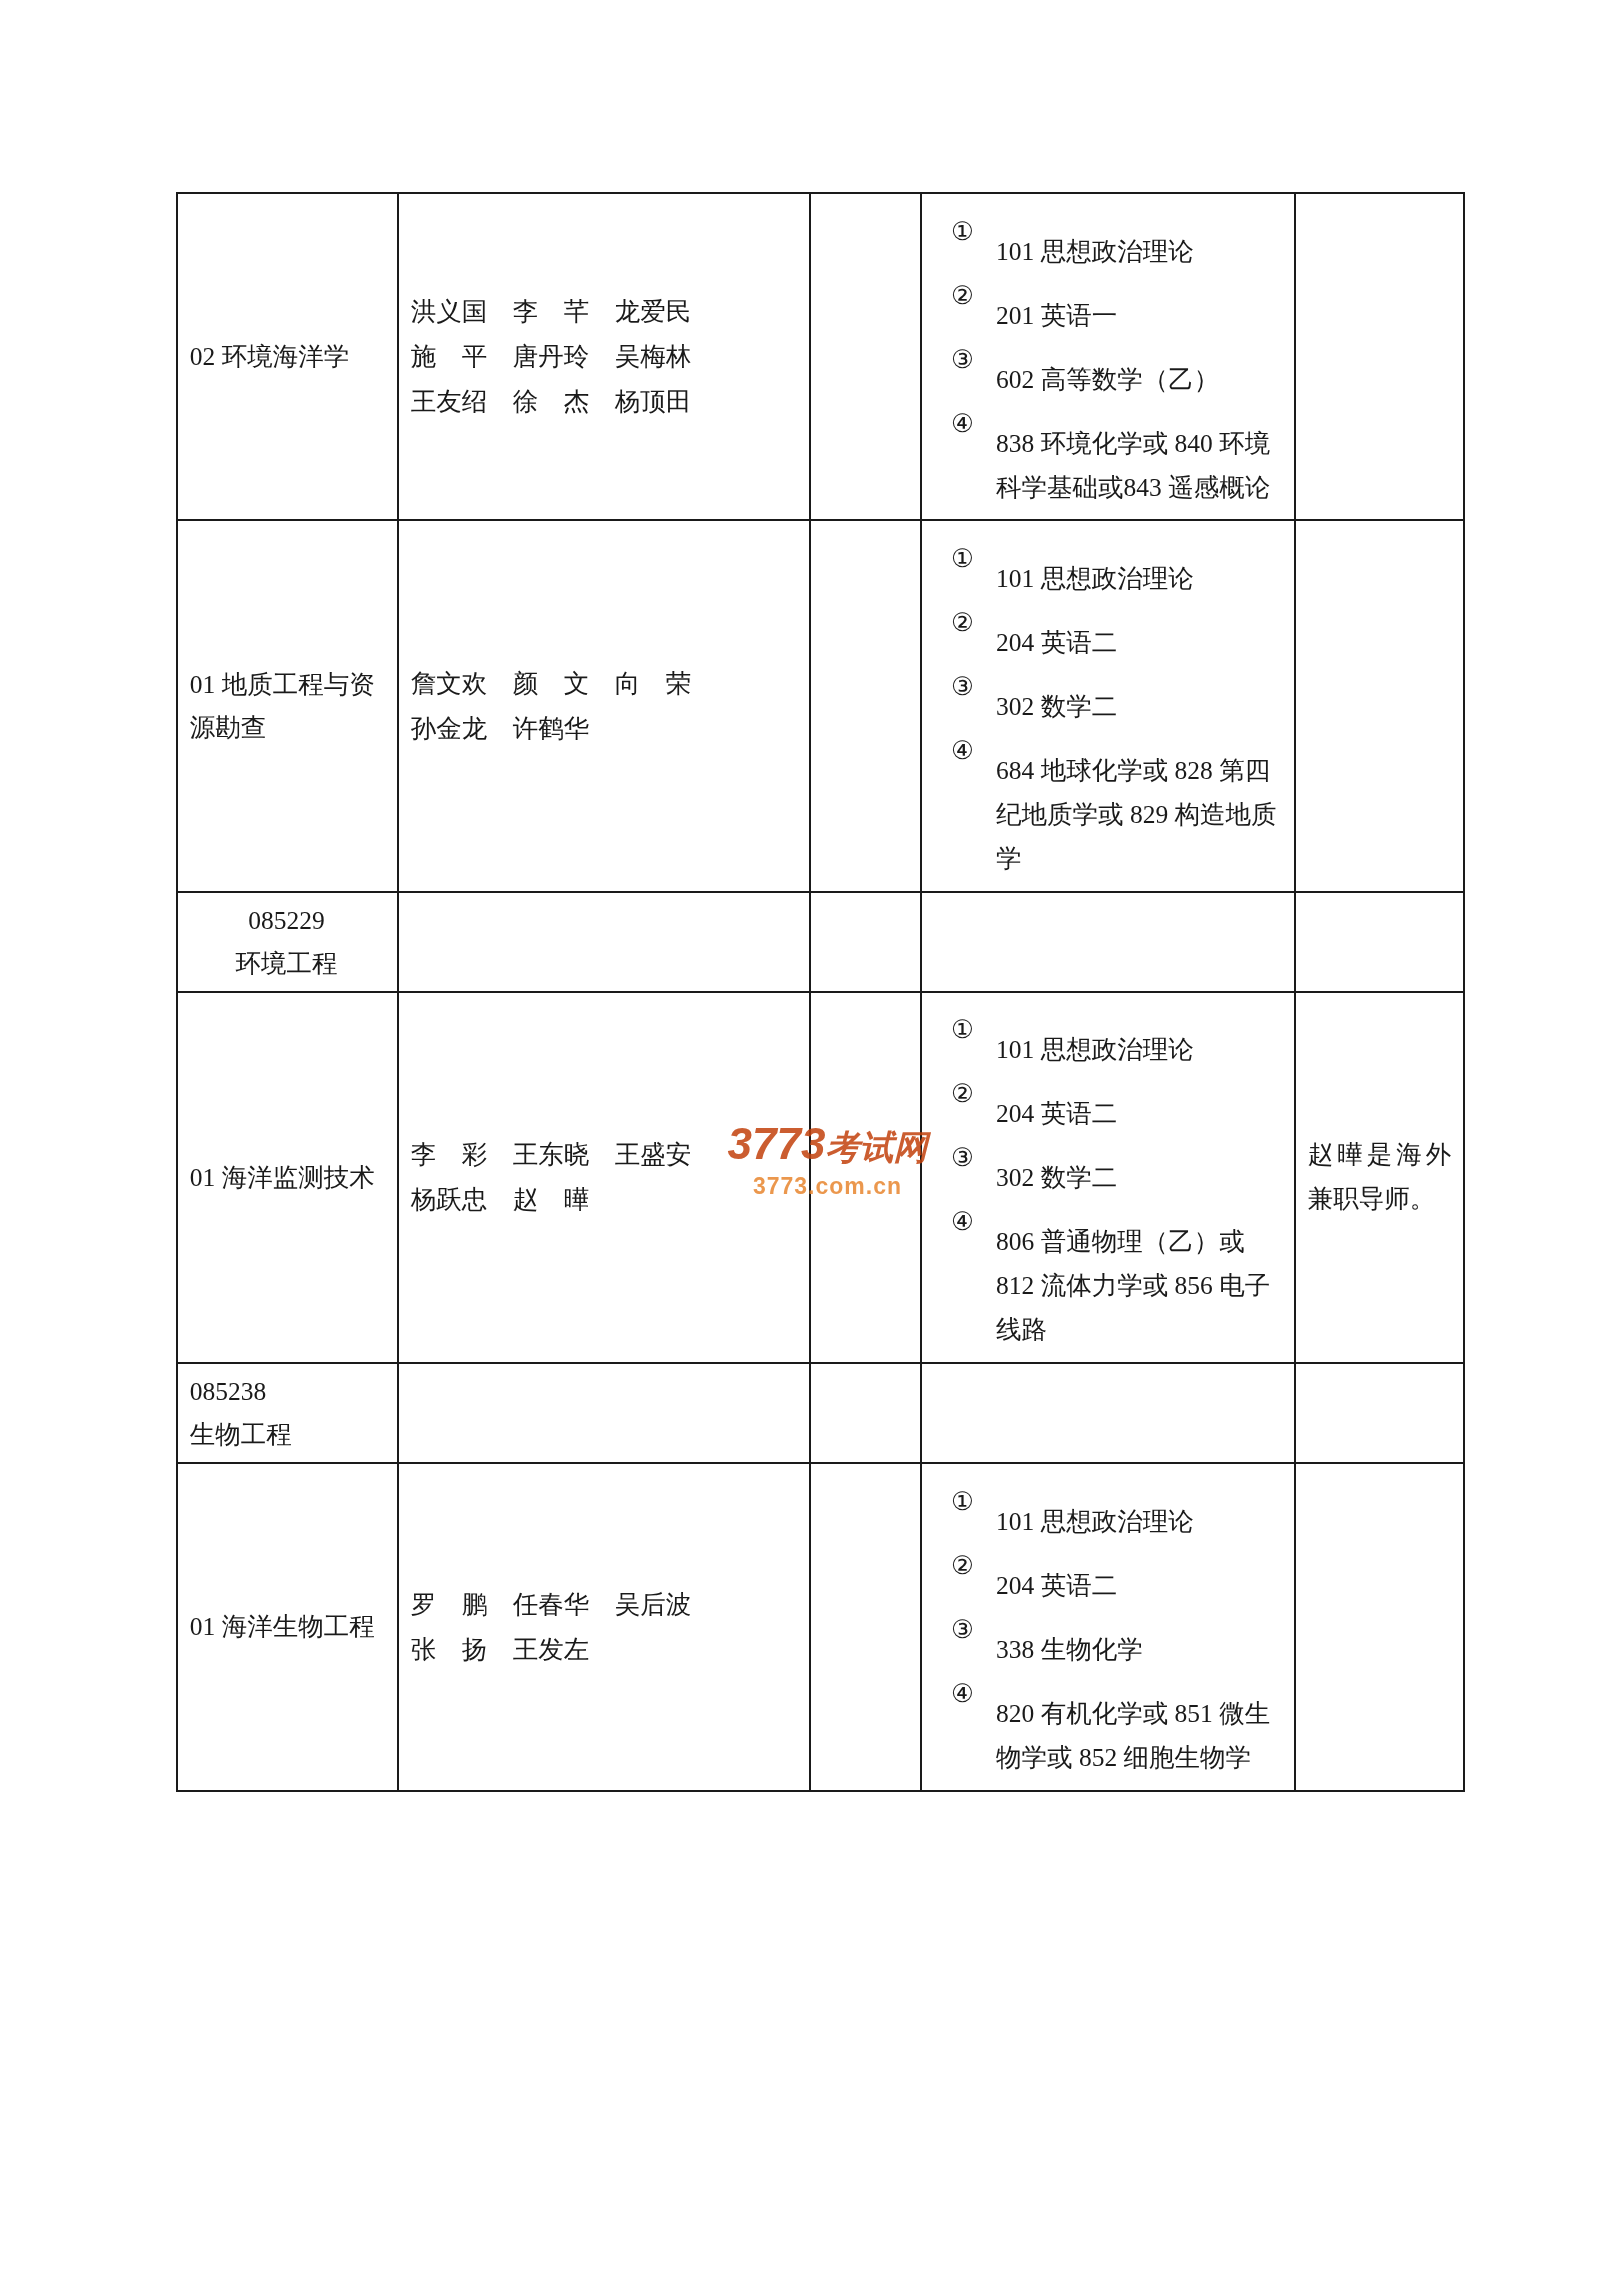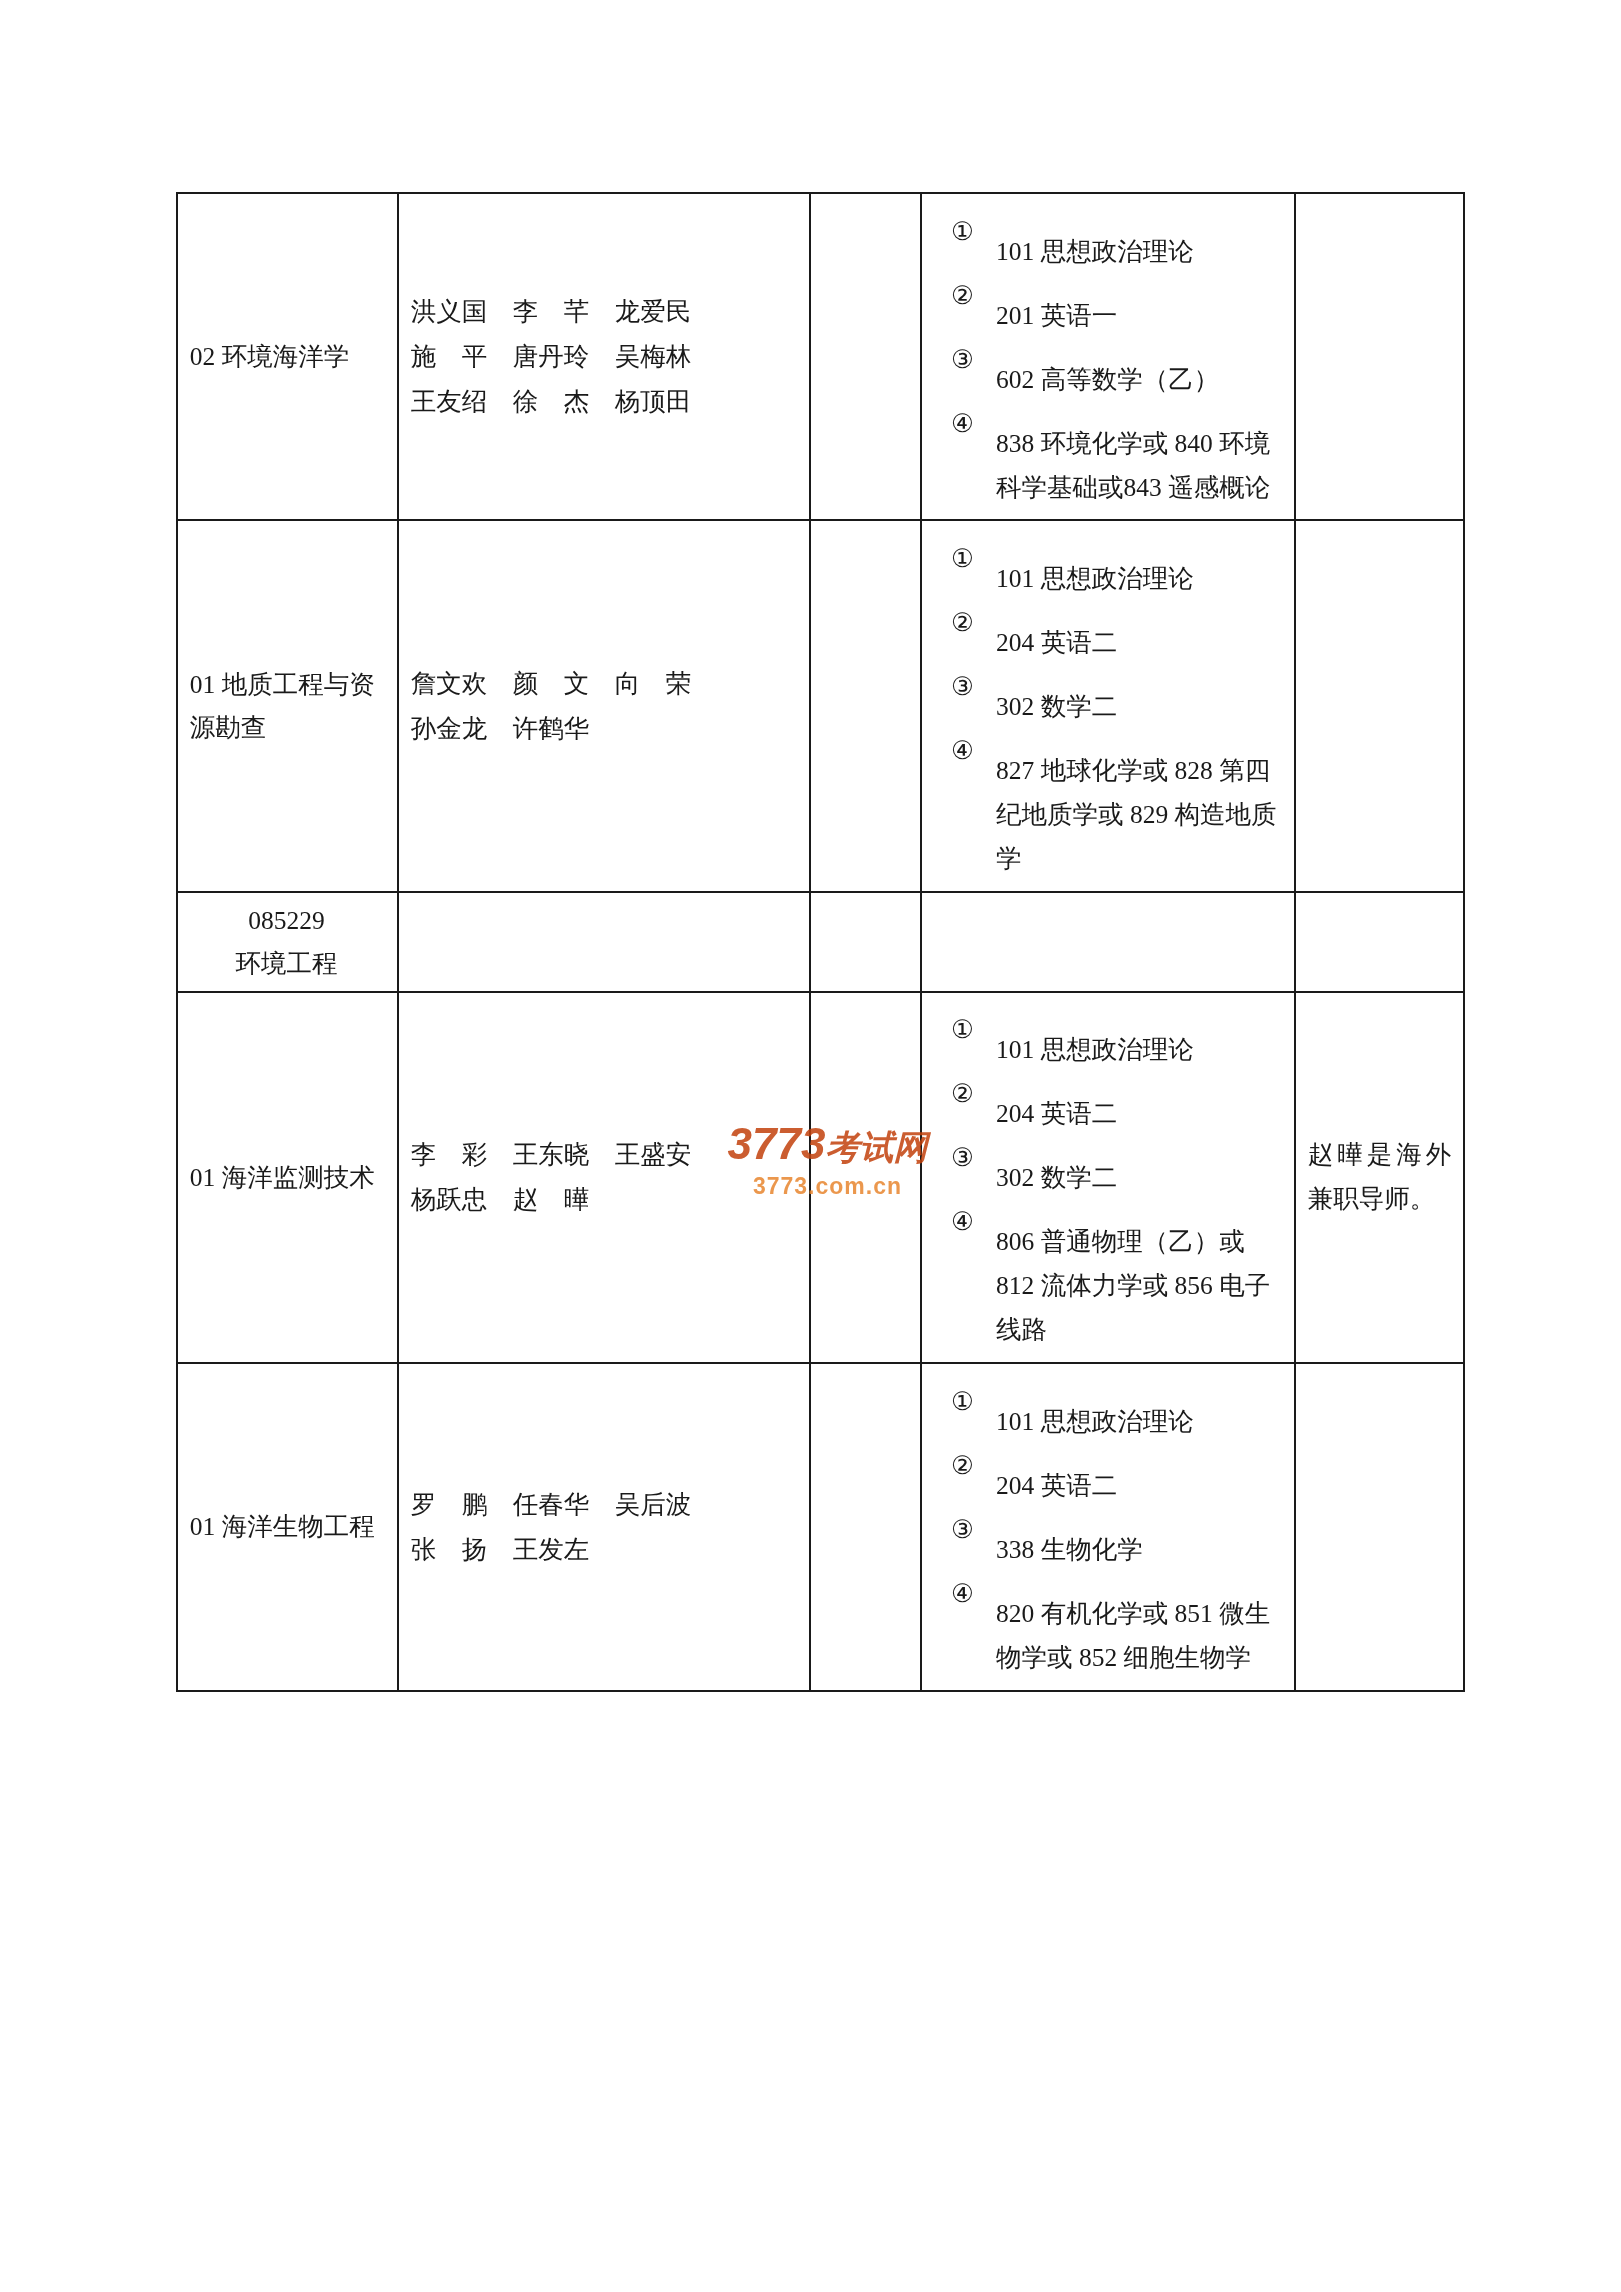--- a/index.html
+++ b/index.html
@@ -164,21 +164,21 @@
           <div class="exam-item">
             <span class="exam-num">②</span>
             <span class="exam-text">204 英语二</span>
           </div>
           <div class="exam-item">
             <span class="exam-num">③</span>
             <span class="exam-text">302 数学二</span>
           </div>
           <div class="exam-item">
             <span class="exam-num">④</span>
-            <span class="exam-text">827 地球化学或 828 第四纪地质学或 829 构造地质学</span>
+            <span class="exam-text">684 地球化学或 828 第四纪地质学或 829 构造地质学</span>
           </div>
         </td>
         <td class="c-note">
           <div class="note-text"></div>
         </td>
       </tr>
 
       <tr class="r3">
         <td class="c-prog">
           <div class="sec-code">085229</div>
@@ -215,20 +215,30 @@
           <div class="exam-item">
             <span class="exam-num">④</span>
             <span class="exam-text">806 普通物理（乙）或 812 流体力学或 856 电子线路</span>
           </div>
         </td>
         <td class="c-note">
           <div class="note-text">赵曄是海外兼职导师。</div>
         </td>
       </tr>
 
+      <tr class="r5">
+        <td class="c-prog">
+          <div class="sec-code">085238</div>
+          <div class="sec-name">生物工程</div>
+        </td>
+        <td></td>
+        <td></td>
+        <td></td>
+        <td></td>
+      </tr>
 
       <tr class="r6">
         <td class="c-prog">
           <div class="prog-title">01 海洋生物工程</div>
         </td>
         <td class="c-adv">
           <div class="adv-line">罗　鹏　任春华　吴后波</div>
           <div class="adv-line">张　扬　王发左</div>
         </td>
         <td class="c-mid"></td>

